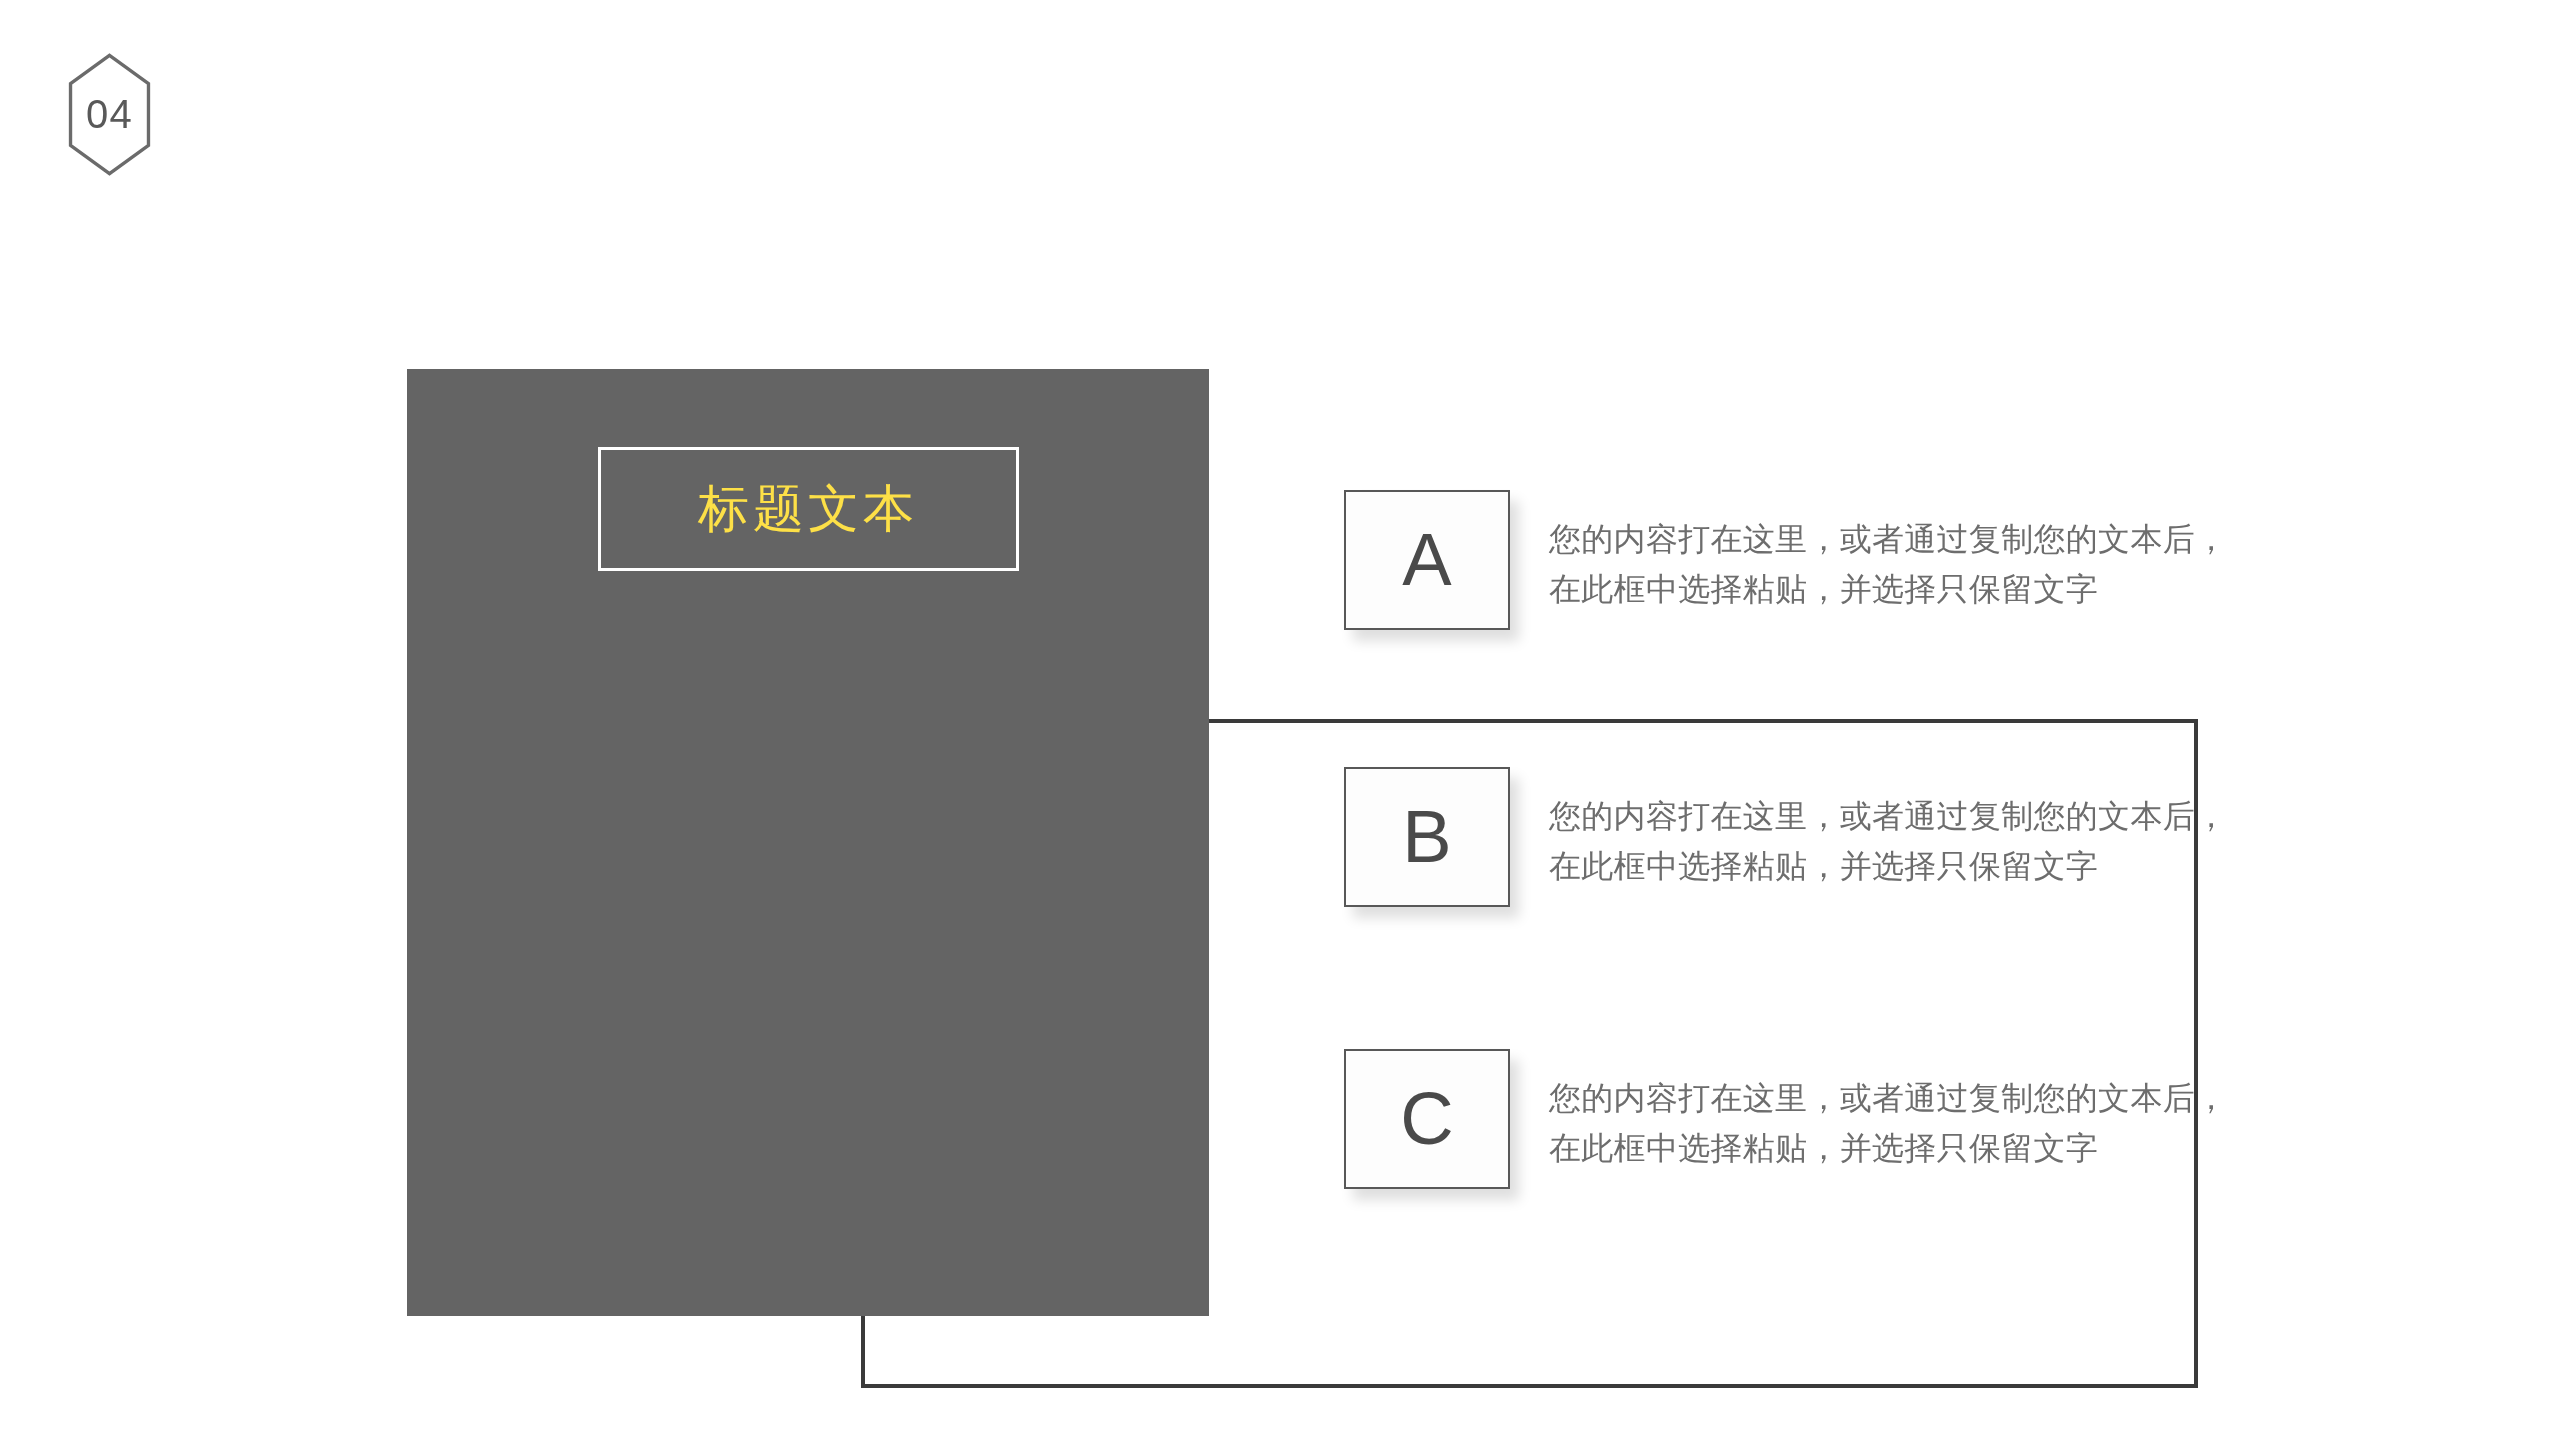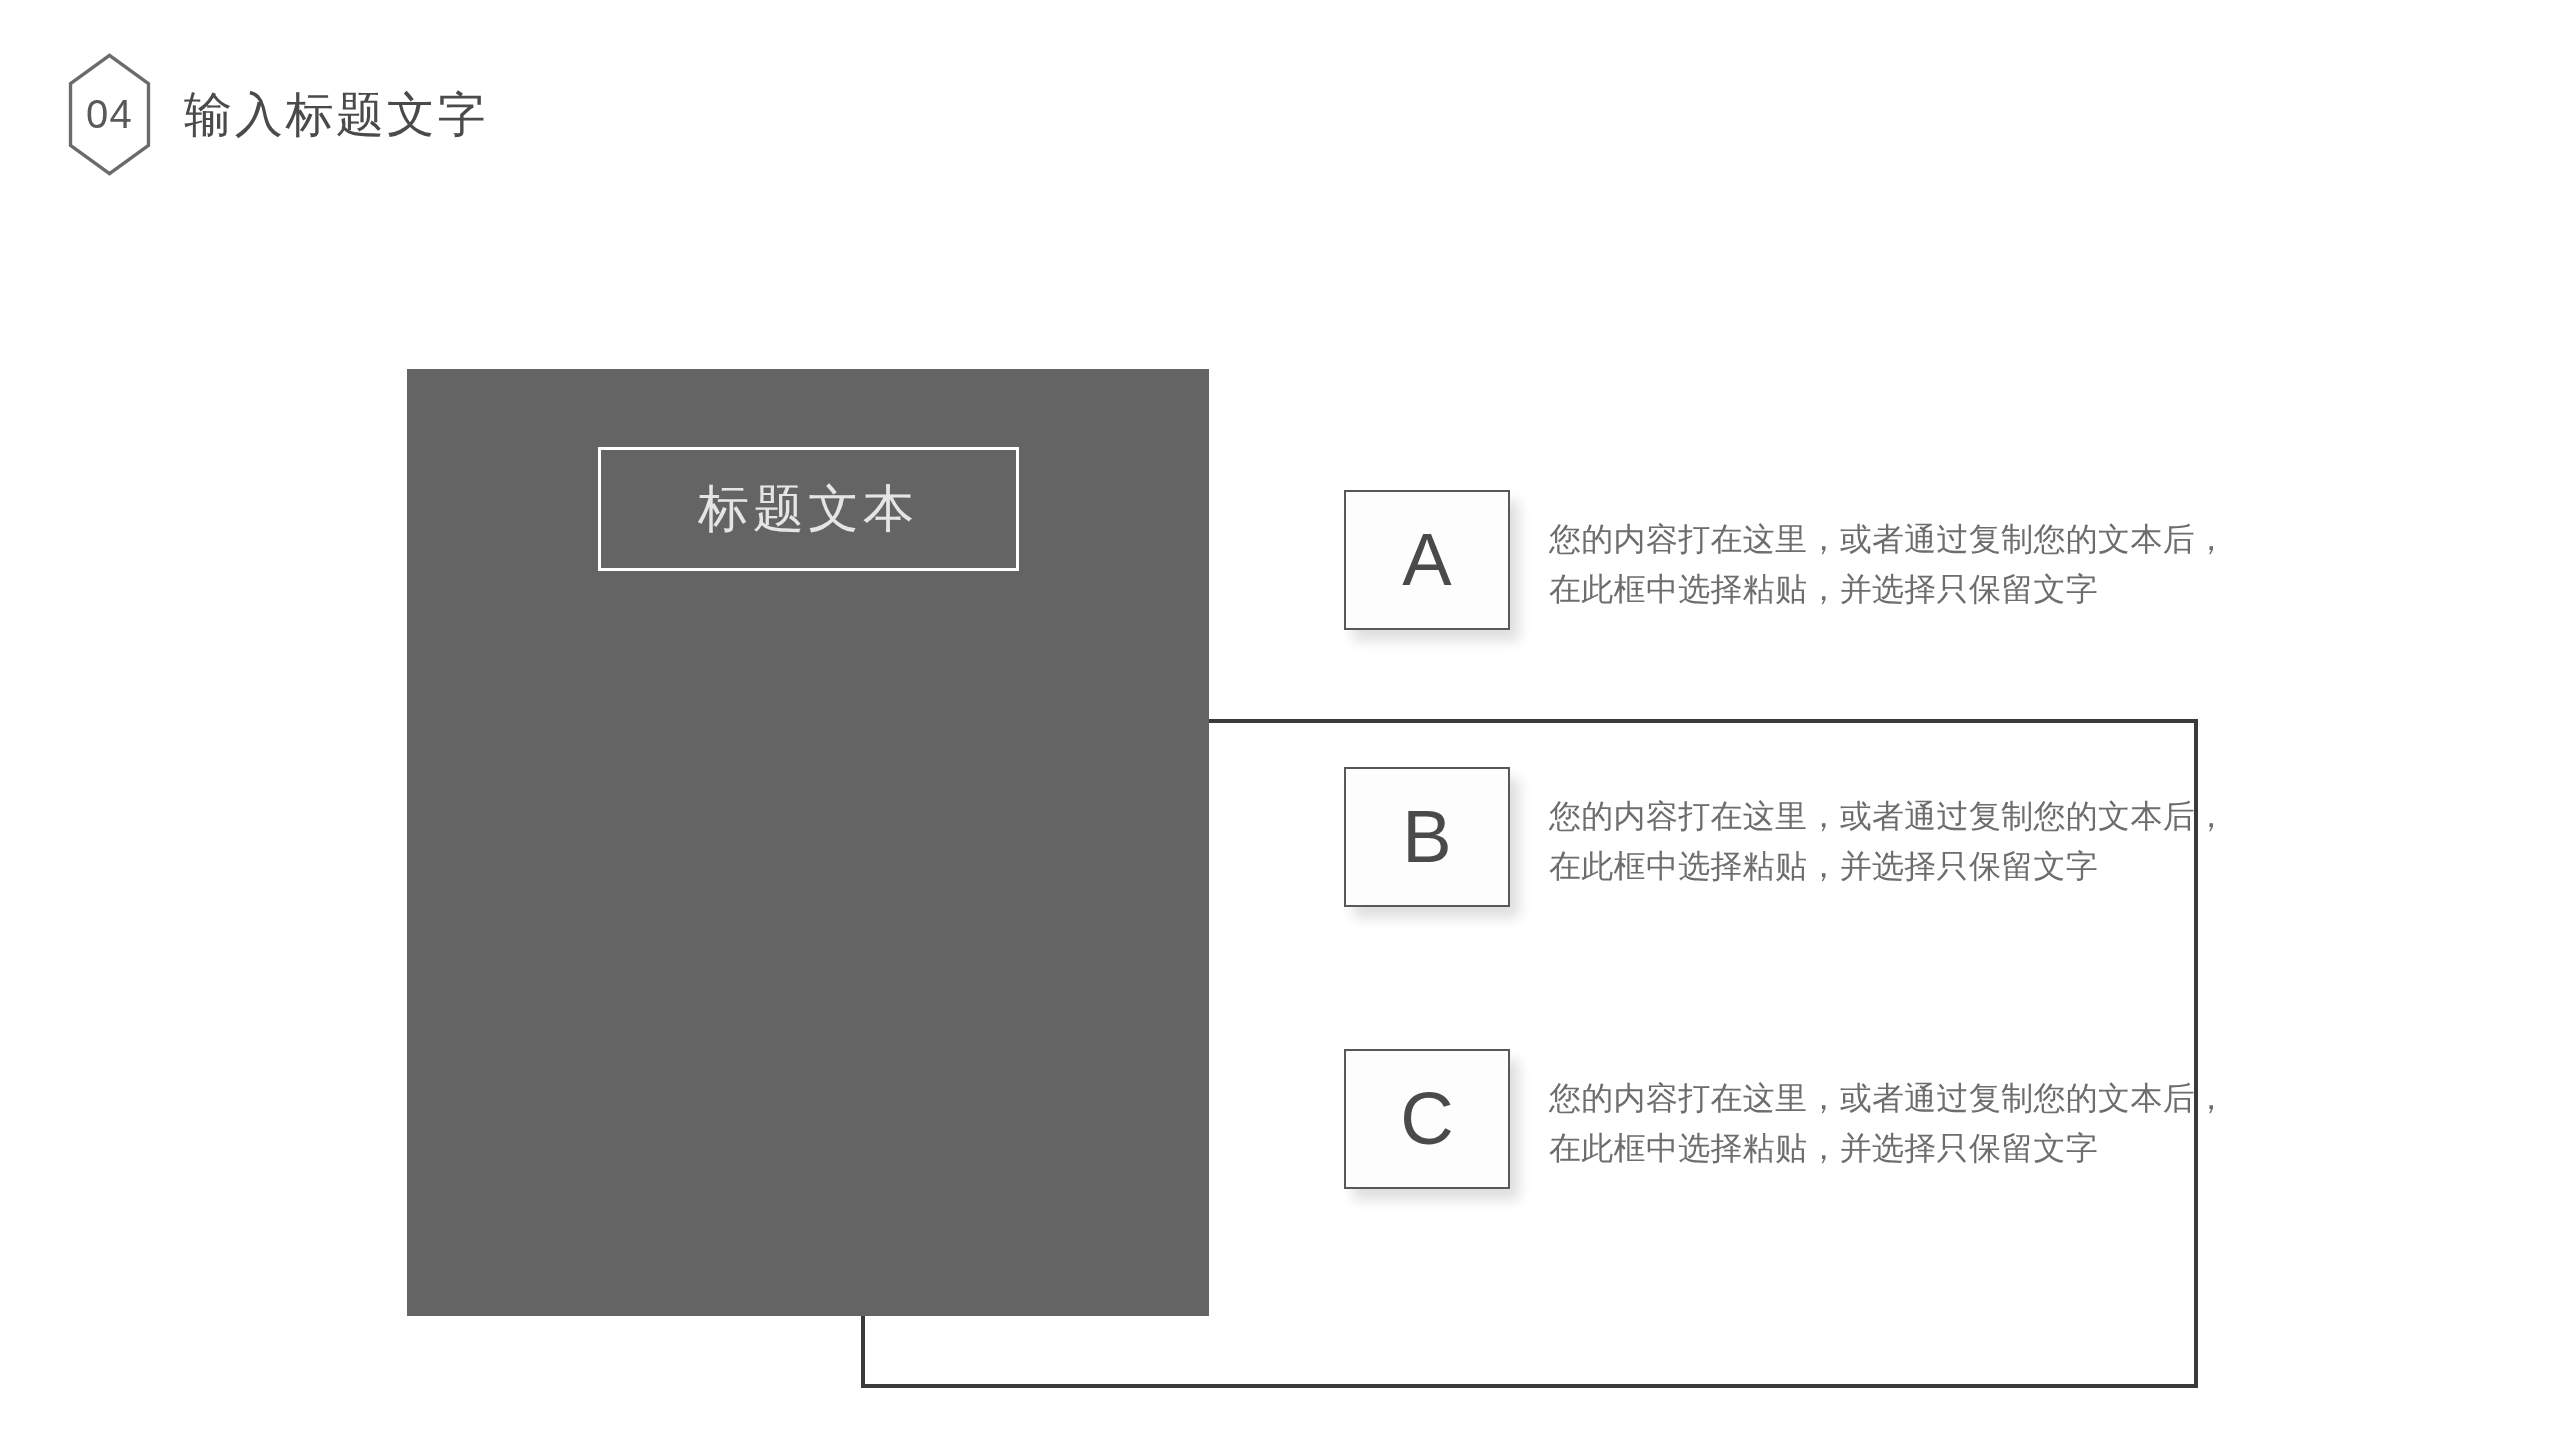--- a/index.html
+++ b/index.html
@@ -83,21 +83,21 @@
     width: 421px;
     height: 124px;
     border: 3.4px solid #ffffff;
     box-sizing: border-box;
     display: flex;
     align-items: center;
     justify-content: center;
   }
   .panel-title-text {
     font-size: 51px;
-    color: #e5e5e5;
+    color: #fde047;
     letter-spacing: 4px;
   }
   .panel-body-text {
     margin-top: 58px;
     width: 604px;
     text-align: center;
     font-size: 30px;
     line-height: 69px;
     color: #ffffff;
     letter-spacing: 0.7px;
@@ -145,21 +145,20 @@
 
 <div class="outline-frame"></div>
 
 <div class="slide-header">
   <div class="hex-badge">
     <svg width="85" height="125" viewBox="0 0 126 186" aria-hidden="true">
       <polygon points="63,5 121,47 121,139 63,181 5,139 5,47" fill="none" stroke="#6b6b6b" stroke-width="5"></polygon>
     </svg>
     <span class="hex-num">04</span>
   </div>
-  <div class="header-title">输入标题文字</div>
 </div>
 
 <div class="dark-panel">
   <div class="panel-title-box">
     <span class="panel-title-text">标题文本</span>
   </div>
 </div>
 
 <div class="item" id="item-a">
   <div class="item-letter-box">

